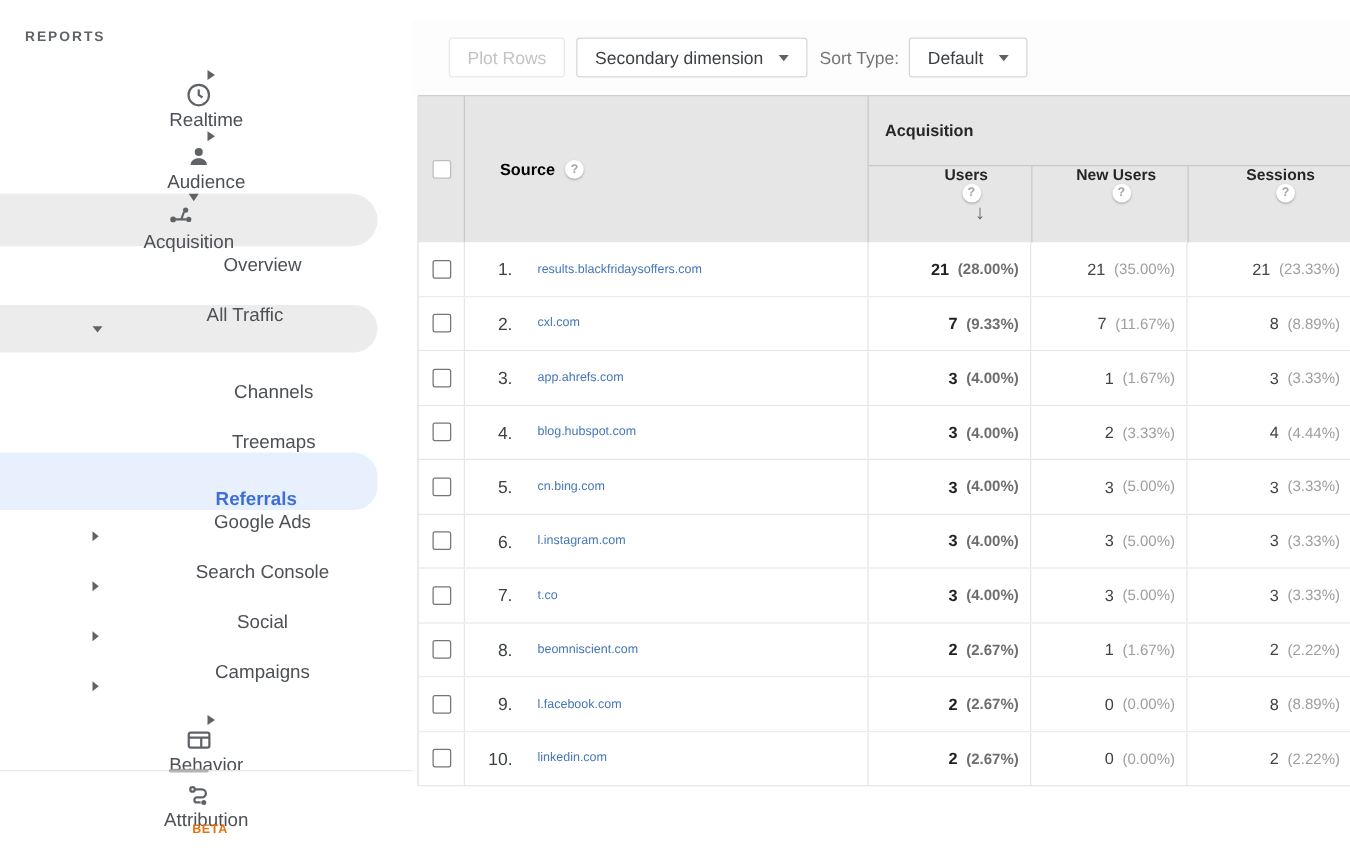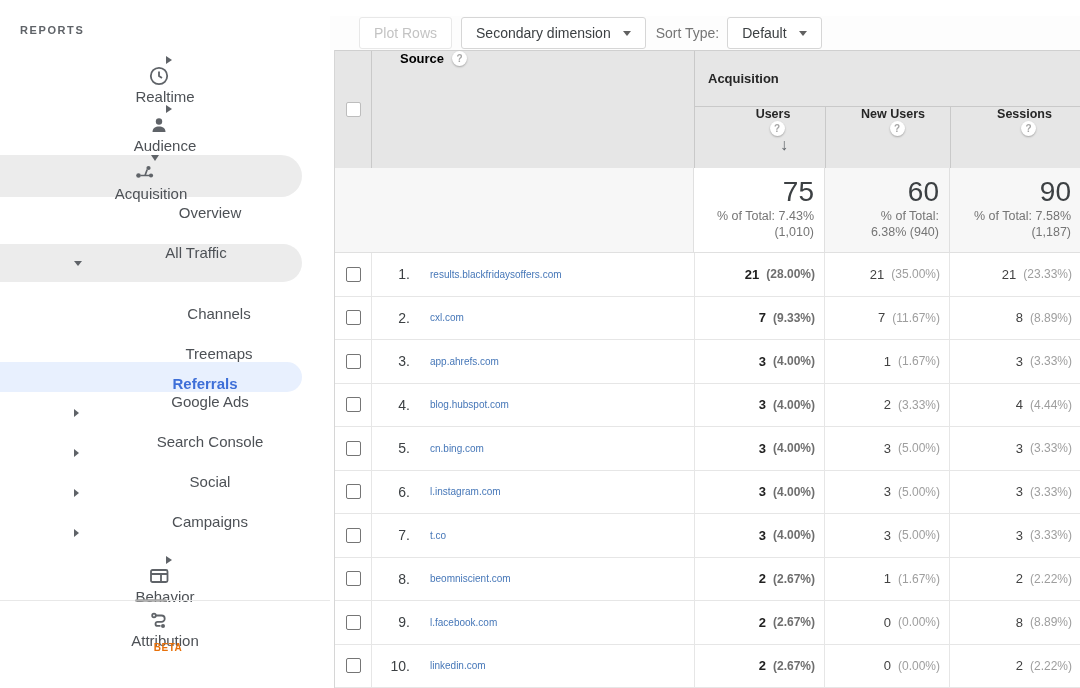--- a/index.html
+++ b/index.html
@@ -50,21 +50,21 @@
   
   .gatable { margin-left:4px; border-left:1px solid #d6d6d6; width:746px; font-size:13px; }
   .c-cb { width:37px; flex:0 0 37px; }
   .c-src { width:322px; flex:0 0 322px; }
   .c-users { width:130px; flex:0 0 130px; }
   .c-new { width:125px; flex:0 0 125px; }
   .c-sess { width:132px; flex:0 0 132px; }
 
   .thead { display:flex; height:118px; background:#e6e6e6; border-top:1px solid #d0d0d0; }
   .th-cb { display:flex; align-items:center; justify-content:center; border-right:1px solid #c9c9c9; }
-  .th-src { display:flex; padding-left:28px; }
+  .th-src { display:flex; align-items:center; padding-left:28px; }
   .th-metrics { display:flex; flex-direction:column; border-left:1px solid #c9c9c9; width:387px; }
   .group-cell { height:55px; display:flex; align-items:center; padding-left:13px;
     font-weight:bold; color:#262626; font-size:13px; }
   .sub-row { height:63px; display:flex; border-top:1px solid #c9c9c9; }
   .sub-cell { display:flex; align-items:center; font-weight:bold; color:#262626; font-size:12.5px;flex-direction:column; }
   .sub-cell + .sub-cell { border-left:1px solid #c9c9c9; }
   .sub-users { padding-left:26px; }
   .sub-new { padding-left:10px; }
   .sub-sess { padding-left:16px; }
   .hlabel { font-weight:bold; }
@@ -154,21 +154,21 @@
         </span>
       <span class="label">All Traffic</span>
     </div>
 
     <div class="sb-item lvl3">
       <span class="label">Channels</span>
     </div>
     <div class="sb-item lvl3">
       <span class="label">Treemaps</span>
     </div>
-    <div class="sb-item lvl3 pill-blue" style="height:30px;">
+    <div class="sb-item lvl3 pill-blue" style="height:46px;">
       <span class="label">Referrals</span>
     </div>
 
     <div class="sb-item lvl2" style="margin-top:1px;">
       <span class="tri-box">
           <span class="tri-right" style="border-left-width:5px;"></span>
         </span>
       <span class="label">Google Ads</span>
     </div>
     <div class="sb-item lvl2">
@@ -262,38 +262,20 @@
               <span class="help">?</span>
             </div>
             <div class="sub-cell sub-sess c-sess">
               <span class="hlabel">Sessions</span>
               <span class="help">?</span>
             </div>
           </div>
         </div>
       </div>
 
-      <div class="summary">
-        <div class="sum-left"></div>
-        <div class="sum-cell sorted c-users">
-          <div class="sum-val">75</div>
-          <div class="sum-sub">% of Total: 7.43%</div>
-          <div class="sum-sub">(1,010)</div>
-        </div>
-        <div class="sum-cell c-new">
-          <div class="sum-val">60</div>
-          <div class="sum-sub">% of Total:</div>
-          <div class="sum-sub">6.38% (940)</div>
-        </div>
-        <div class="sum-cell c-sess">
-          <div class="sum-val">90</div>
-          <div class="sum-sub">% of Total: 7.58%</div>
-          <div class="sum-sub">(1,187)</div>
-        </div>
-      </div>
 
       <div id="rows">
 
           <div class="trow">
             <div class="c-cb cb-cell">
               <span class="checkbox"></span>
             </div>
             <div class="c-src src-cell">
               <span class="num">1.</span>
               <a class="src-link">results.blackfridaysoffers.com</a>

